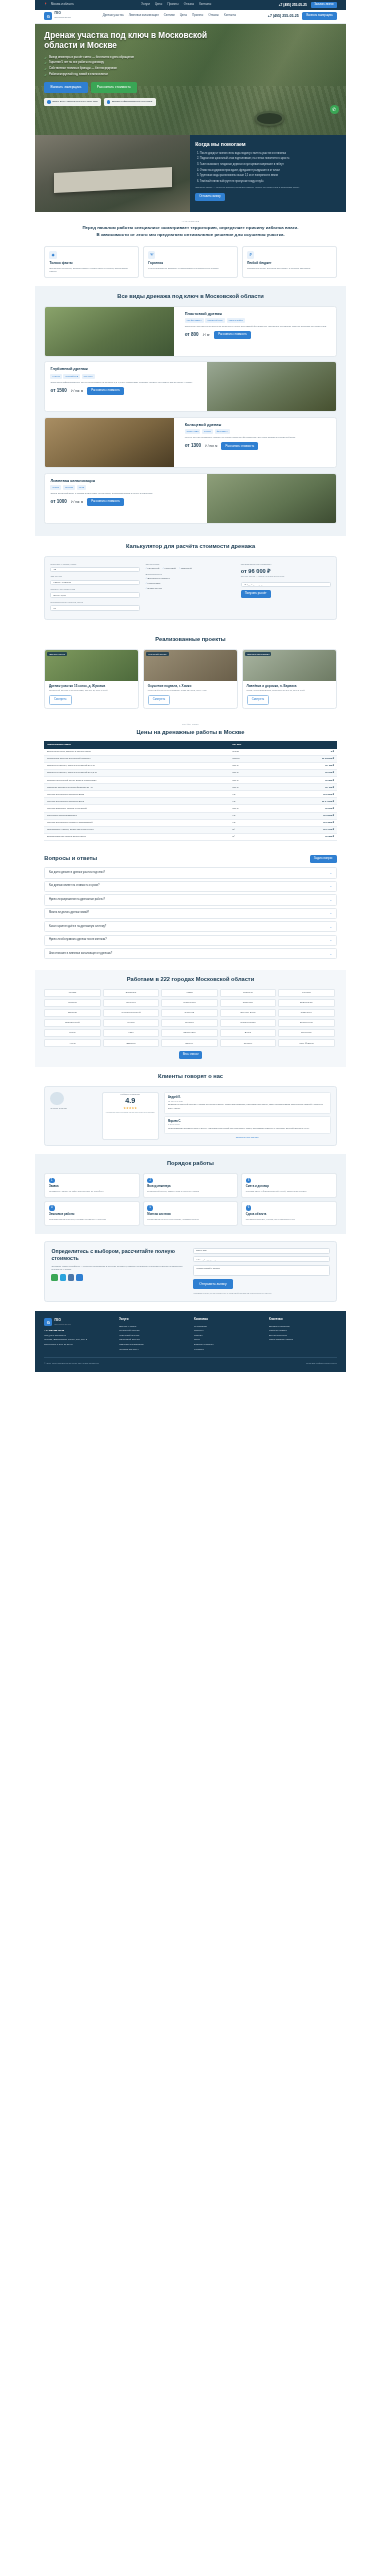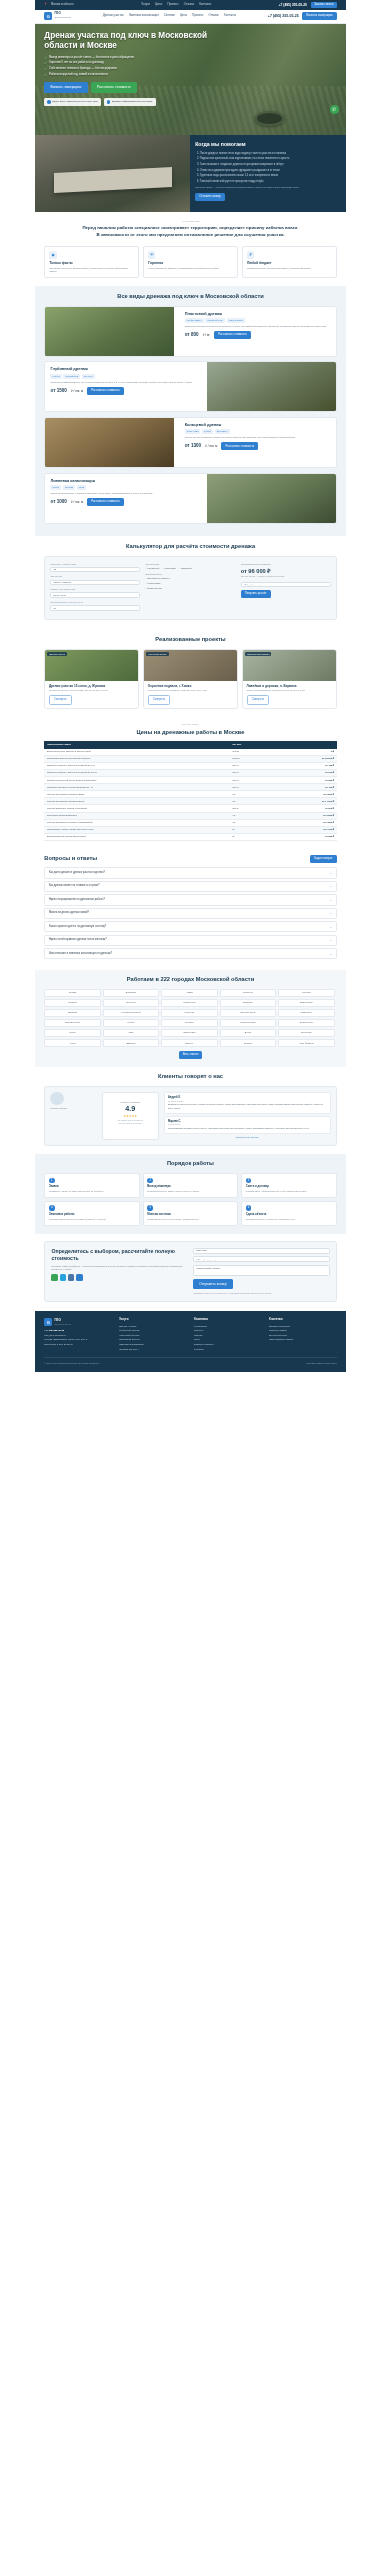--- a/index.html
+++ b/index.html
@@ -226,21 +226,21 @@
   .center { text-align: center; }
 
   
   .reviews { padding: 6.2px 9.3px 8.2px; }
   .rev-card {
     background: #f4f7fa; border: 0.5px solid #e1e8ee; border-radius: 2.6px;
     padding: 5.2px; display: flex; gap: 5.2px;
   }
   .rev-left { width: 46px; flex: none; }
   .rev-avatar { width: 13.4px; height: 13.4px; border-radius: 50%; background: #d7e3ec; margin-bottom: 2.1px; }
-  .rating-box { background: #fff; border: 0.5px solid #e1e8ee; border-radius: 2.1px; padding: 8px; text-align: center; width: 57px; flex: none; }
+  .rating-box { background: #fff; border: 0.5px solid #e1e8ee; border-radius: 2.1px; padding: 0; text-align: center; width: 57px; flex: none; }
   .rating-num { font-size: 7.2px; font-weight: bold; color: #17384f; }
   .stars { color: #f5a623; font-size: 3.1px; }
   .rev-body { flex: 1; font-size: 2.3px; color: #5b6a76; }
   .rev-snippet { background: #fff; border: 0.5px solid #e6ecf1; border-radius: 1.5px; padding: 3.1px; margin-bottom: 2.1px; }
   .rev-name { font-size: 2.6px; font-weight: bold; color: #17384f; }
 
   
   .steps { background: #eef3f7; padding: 6.2px 9.3px 8.2px; }
   .steps-grid { display: flex; flex-wrap: wrap; gap: 3.1px; }
   .step { width: calc(33.33% - 2.1px); background: #fff; border: 0.5px solid #e3e9ee; border-radius: 2.1px; padding: 3.6px; }

